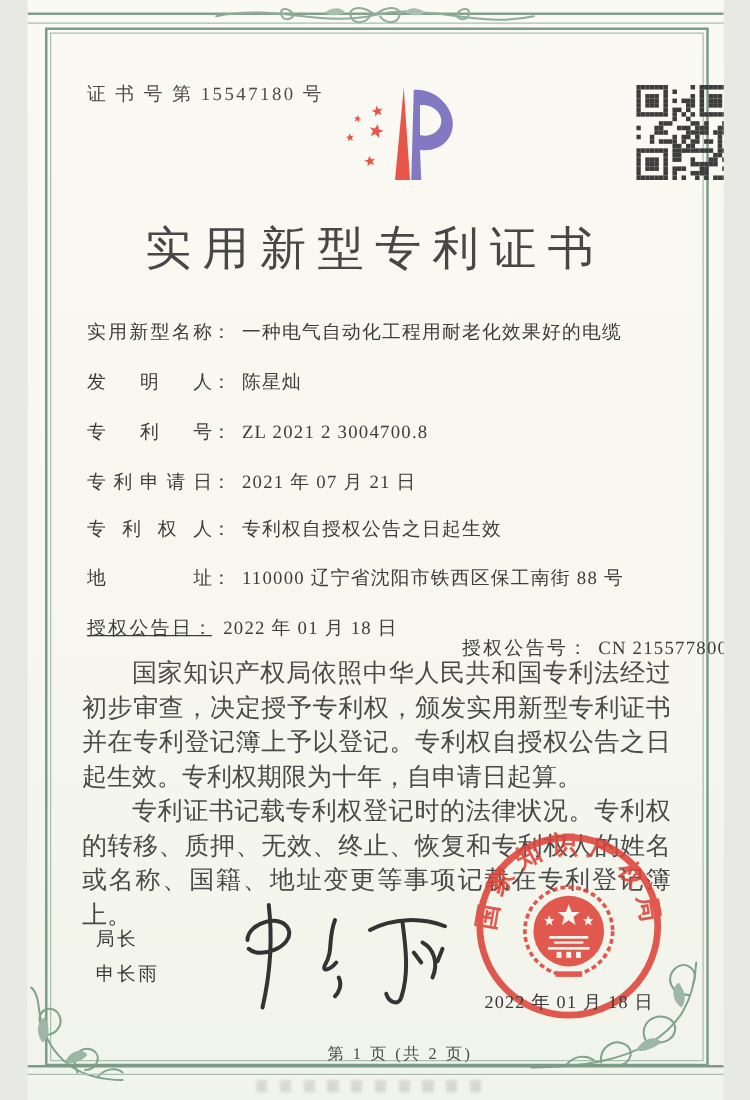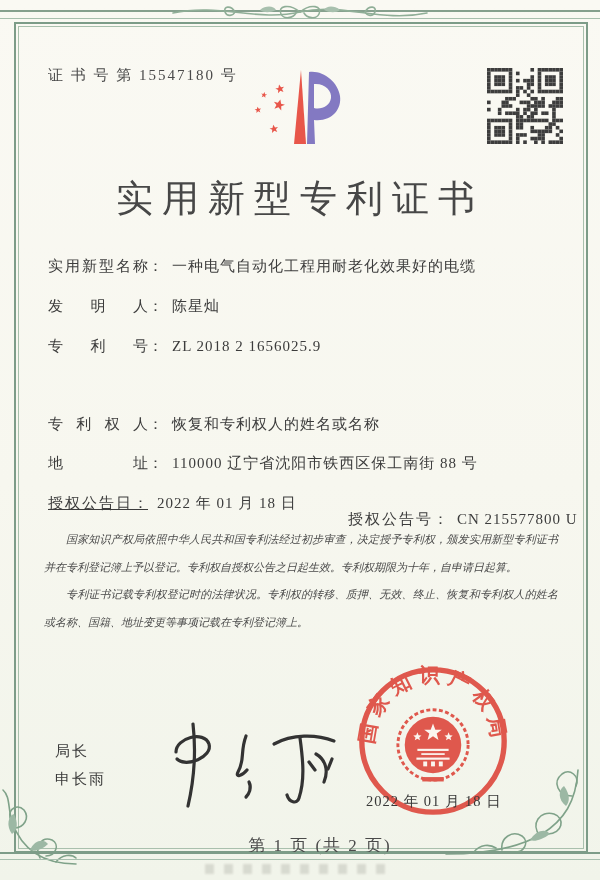--- a/index.html
+++ b/index.html
@@ -1,17 +1,17 @@
 <!DOCTYPE html>
 <html><head>
 <meta charset="utf-8">
 <style>
   html,body{margin:0;padding:0;background:#e8e8e4;}
   .page{
-    position:relative;width:600px;height:880px;margin:0 auto;overflow:hidden;
+    position:relative;width:557px;height:880px;margin:0 auto;overflow:hidden;
     background:linear-gradient(180deg,#faf9f3 0%,#f7f7ef 55%,#f1f4ea 100%);
     font-family:"Liberation Serif","DejaVu Serif",serif;color:#3c3c3c;
   }
   
   .top-band{position:absolute;top:10px;left:0;right:0;height:6px;
     border-top:2px solid #86a08e;border-bottom:1px solid #a8bfae;}
   .top-flourish{position:absolute;top:0;left:50%;transform:translateX(-50%);}
   
   .frame{position:absolute;left:14px;top:22px;right:12px;bottom:27px;
     border:2px solid #7d9c88;}
@@ -27,30 +27,30 @@
   .title{position:absolute;left:0;right:0;top:174px;text-align:center;
     font-size:37px;letter-spacing:9px;color:#474747;font-weight:400;}
   .row{position:absolute;left:48px;right:36px;font-size:15px;line-height:20px;
     color:#3c3c3c;white-space:nowrap;text-decoration:underline;}
   .row .lab{display:inline-block;width:100px;text-align:justify;text-align-last:justify;vertical-align:top;}
   .row .col{display:inline-block;vertical-align:top;}
   .row .val{display:inline-block;margin-left:9px;letter-spacing:1px;vertical-align:top;}
   .grant-group2{position:absolute;left:300px;top:16px;}
   .grant .glab{letter-spacing:2px;margin-top:36px;}
   .paras{position:absolute;left:44px;right:42px;top:526px;
-    font-size:11px;line-height:27.5px;color:#4a4a4a;font-style:italic;text-align:justify;}
+    font-size:20px;line-height:27.5px;color:#4a4a4a;text-align:justify;}
   .paras p{margin:0;text-indent:2em;}
   .signer{position:absolute;left:55px;top:742px;
     font-family:Liberation Serif, serif;font-size:15px;color:#3a3a3a;}
   .signer div{margin-bottom:9px;letter-spacing:2px;}
   .signature{position:absolute;left:148px;top:712px;}
   .seal{position:absolute;left:355px;top:663px;opacity:.88;}
   .seal-date{position:absolute;left:366px;top:792px;font-size:14.5px;letter-spacing:1px;color:#383838;}
   .footer{position:absolute;left:0;right:0;top:834px;text-align:center;
-    font-size:17px;letter-spacing:2px;color:#4a4a4a;padding-left:40px;}
+    font-size:13px;letter-spacing:2px;color:#4a4a4a;padding-left:40px;}
   .orn-bl{position:absolute;left:0;top:788px;}
   .orn-br{position:absolute;right:16px;top:766px;}
 </style>
 </head>
 <body>
 
 <div class="page">
 
   <div class="top-band"></div>
   <svg class="top-flourish" width="270" height="24" viewBox="0 0 270 24">
@@ -314,24 +314,27 @@
 
   <div class="title">实用新型专利证书</div>
 
   <div class="row" style="top:256px">
     <span class="lab">实用新型名称</span><span class="col">：</span><span class="val">一种电气自动化工程用耐老化效果好的电缆</span>
   </div>
   <div class="row" style="top:296px">
     <span class="lab">发明人</span><span class="col">：</span><span class="val">陈星灿</span>
   </div>
   <div class="row" style="top:336px">
-    <span class="lab">专利号</span><span class="col">：</span><span class="val">ZL 2018 2 1656025.9</span>
+    <span class="lab">专利号</span><span class="col">：</span><span class="val">ZL 2021 2 3004700.8</span>
+  </div>
+  <div class="row" style="top:376px">
+    <span class="lab">专利申请日</span><span class="col">：</span><span class="val">2021 年 07 月 21 日</span>
   </div>
   <div class="row" style="top:414px">
-    <span class="lab">专利权人</span><span class="col">：</span><span class="val">恢复和专利权人的姓名或名称</span>
+    <span class="lab">专利权人</span><span class="col">：</span><span class="val">专利权自授权公告之日起生效</span>
   </div>
   <div class="row" style="top:453px">
     <span class="lab">地址</span><span class="col">：</span><span class="val">110000 辽宁省沈阳市铁西区保工南街 88 号</span>
   </div>
 
   <div class="row grant" style="top:493px">
     <span class="glab">授权公告日</span><span>：</span><span class="val">2022 年 01 月 18 日</span>
     <span class="grant-group2">
       <span class="glab">授权公告号</span><span>：</span><span class="val">CN 215577800 U</span>
     </span>

